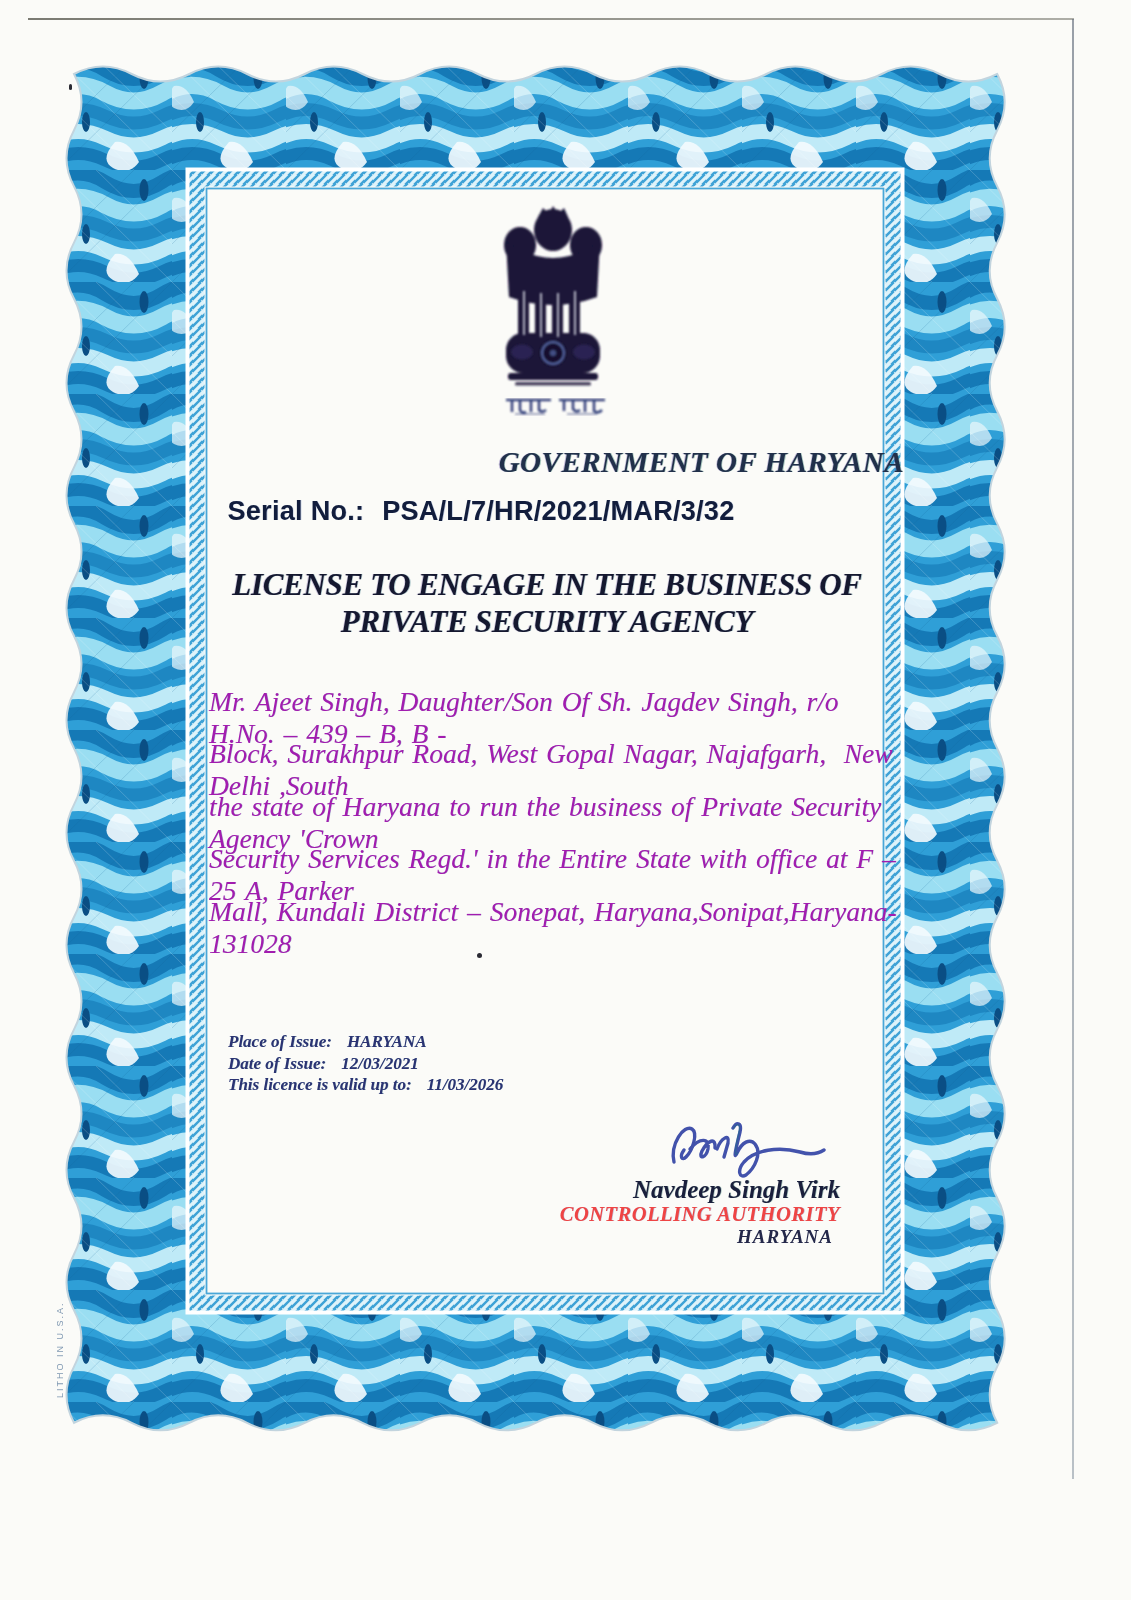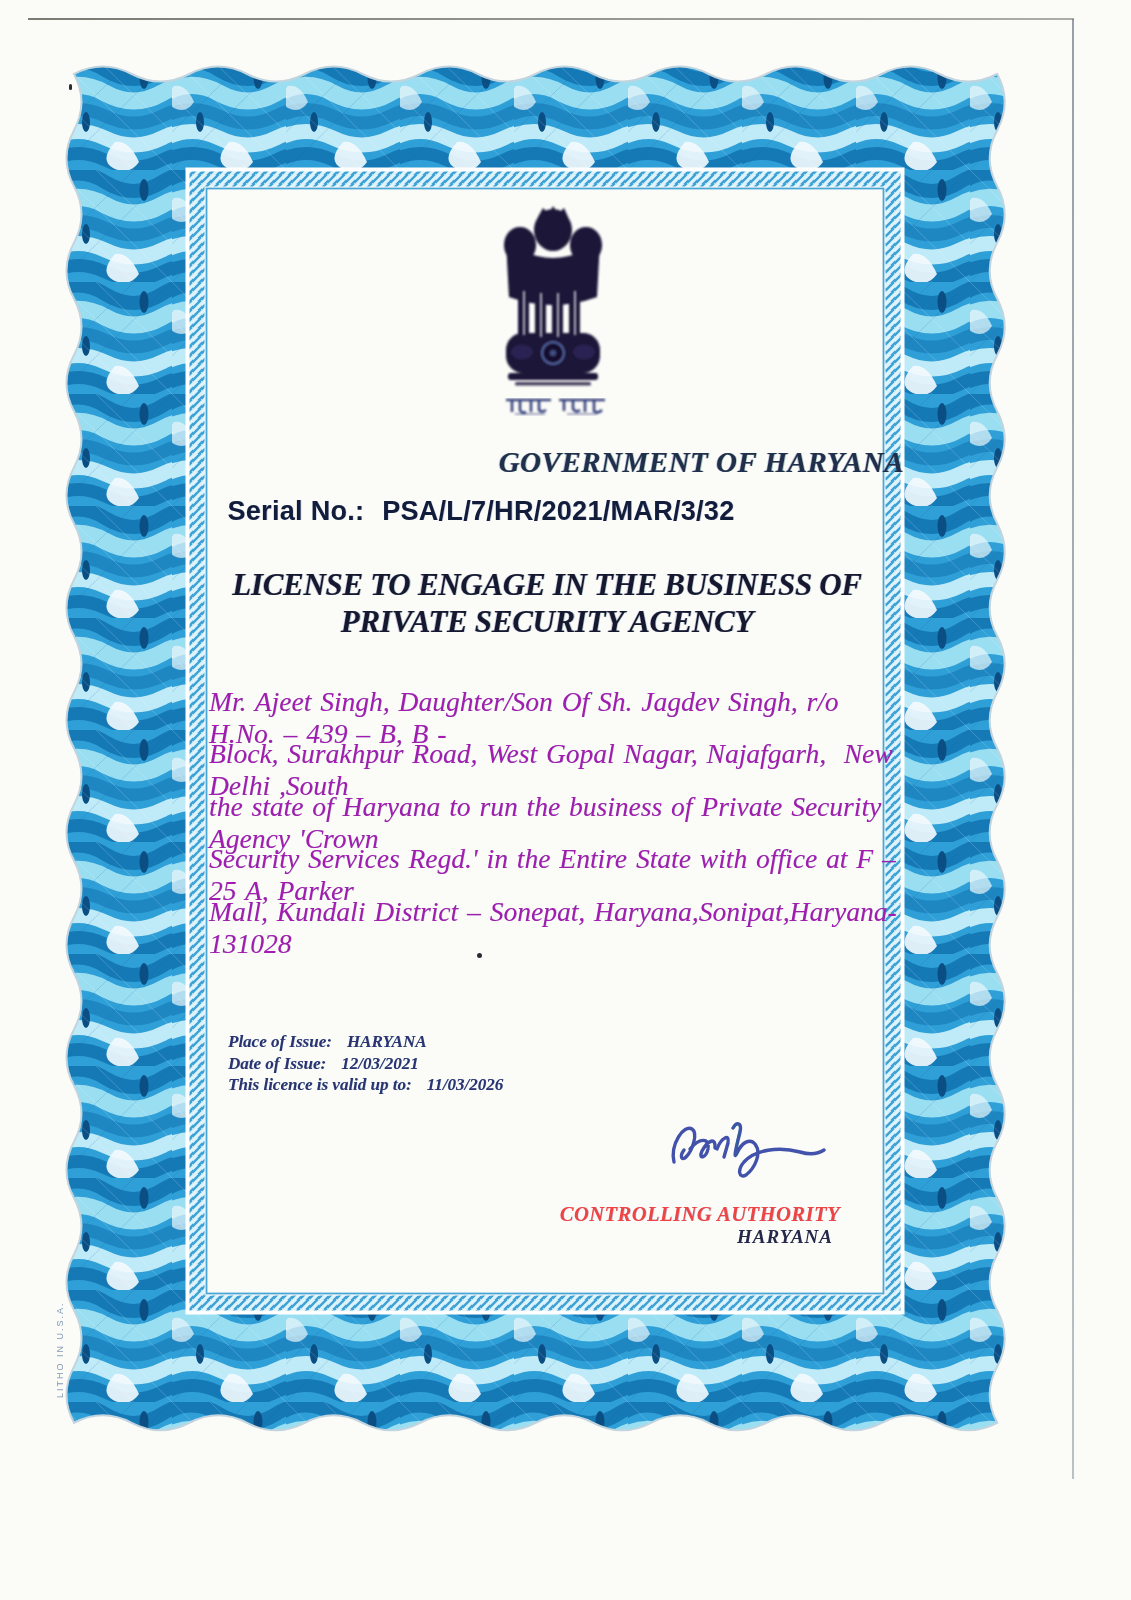--- a/index.html
+++ b/index.html
@@ -225,18 +225,19 @@
       <path d="M14,58 C10,40 24,20 32,25 C38,29 33,46 26,53 C22,57 19,53 24,46"></path>
       <path d="M30,45 C40,33 50,34 48,45 C46,54 38,56 42,47 C48,36 56,33 55,44"></path>
       <path d="M57,45 C61,34 70,29 68,39 L64,53"></path>
       <path d="M73,24 C77,17 82,19 80,28 C76,44 73,57 77,49 C82,38 90,34 95,40 C102,49 95,64 86,71 C79,75 77,66 84,58 C95,46 118,42 140,48 C150,51 158,50 164,46"></path>
     </g>
     <g stroke="#1f6f88" stroke-width="1.4" fill="none" opacity="0.5">
       <path d="M73,25 C77,18 81,20 79,28 C75,44 74,56 78,48"></path>
     </g>
   </svg>
 
+  <div class="sign-name">Navdeep Singh Virk</div>
   <div class="sign-designation">CONTROLLING AUTHORITY</div>
   <div class="sign-state">HARYANA</div>
 
   <div class="print-mark">LITHO IN U.S.A.</div>
 
 </div>
 
 </body></html>

